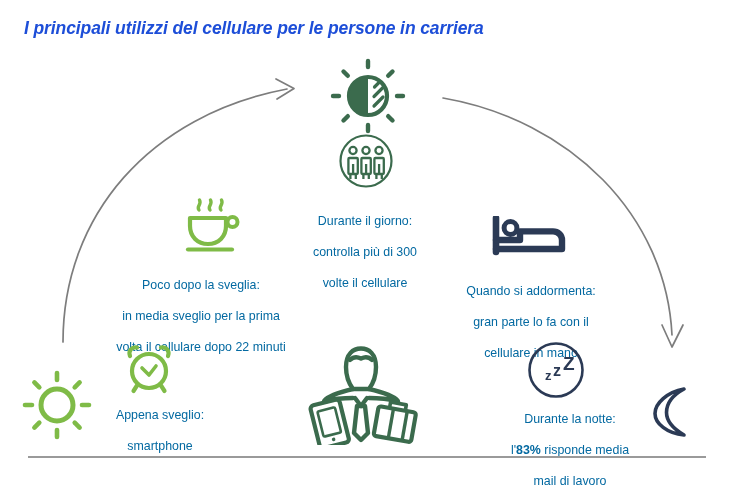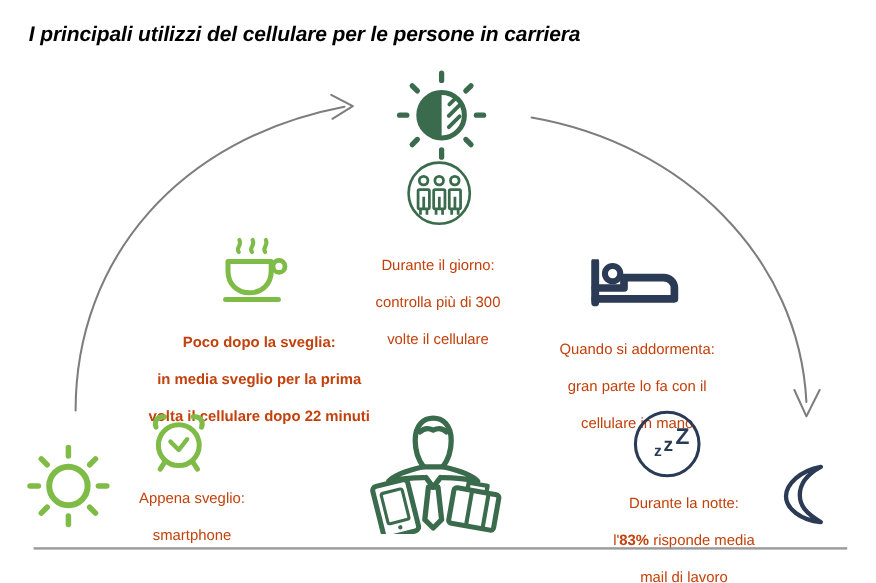--- a/index.html
+++ b/index.html
@@ -19,41 +19,41 @@
   }
   
   #title {
     position: absolute;
     left: 24px;
     top: 18px;
     font-family: "Liberation Sans", sans-serif;
     font-size: 17.5px;
     font-weight: bold;
     font-style: italic;
-    color: #000000;
+    color: #1d4ed8;
     letter-spacing: -0.1px;
     white-space: nowrap;
   }
   
   #arcs {
     position: absolute;
     left: 0;
     top: 0;
     width: 730px;
     height: 486px;
     pointer-events: none;
   }
   
   .caption {
     position: absolute;
     text-align: center;
     font-family: "Liberation Sans", sans-serif;
     font-size: 12.4px;
     line-height: 15.5px;
-    color: #c2410c;
+    color: #0369a1;
     white-space: pre-line;
   }
   .caption b { font-weight: bold; }
   
   .icon-wrap {
     position: absolute;
   }
   .icon-wrap svg { display: block; }
   
   #bottom-rule {
@@ -138,21 +138,21 @@
         <path d="M15,14 C12,10.5 18,8.5 15.5,4"></path>
         <path d="M26,14 C23,10.5 29,8.5 26.5,4"></path>
         <path d="M37,14 C34,10.5 40,8.5 37.5,4"></path>
       </g>
       <path d="M6,22 L6,30 C6,40.5 13.5,48 24,48 C34.5,48 42,40.5 42,30 L42,22 Z" stroke="#7fbb47" stroke-width="4.2" fill="none" stroke-linejoin="round"></path>
       <circle cx="48.5" cy="26" r="5" stroke="#7fbb47" stroke-width="4" fill="none"></circle>
       <line x1="4" y1="53.5" x2="48" y2="53.5" stroke="#7fbb47" stroke-width="4.2" stroke-linecap="round"></line>
     </svg>
   </div>
 
-  <div class="caption" style="left:118px; top:262px; width:196px;font-weight:bold;">
+  <div class="caption" style="left:103px; top:262px; width:196px;">
     <div>Poco dopo la sveglia:</div>
     <div>in media sveglio per la prima</div>
     <div>volta il cellulare dopo 22 minuti</div>
   </div>
 
   <div class="icon-wrap" style="left:492px; top:216px;">
     <svg width="76" height="40" viewBox="0 0 76 40">
       <line x1="4" y1="2" x2="4" y2="36" stroke="#2b3a55" stroke-width="6.6" stroke-linecap="round"></line>
       <circle cx="18.5" cy="12" r="6.4" stroke="#2b3a55" stroke-width="5" fill="none"></circle>
       <path d="M4,33 L70,33 L70,24 C70,19 66,15.4 61,15.4 L28,15.4 L28,24 L4,24" stroke="#2b3a55" stroke-width="6.4" fill="none" stroke-linejoin="round" stroke-linecap="round"></path>

